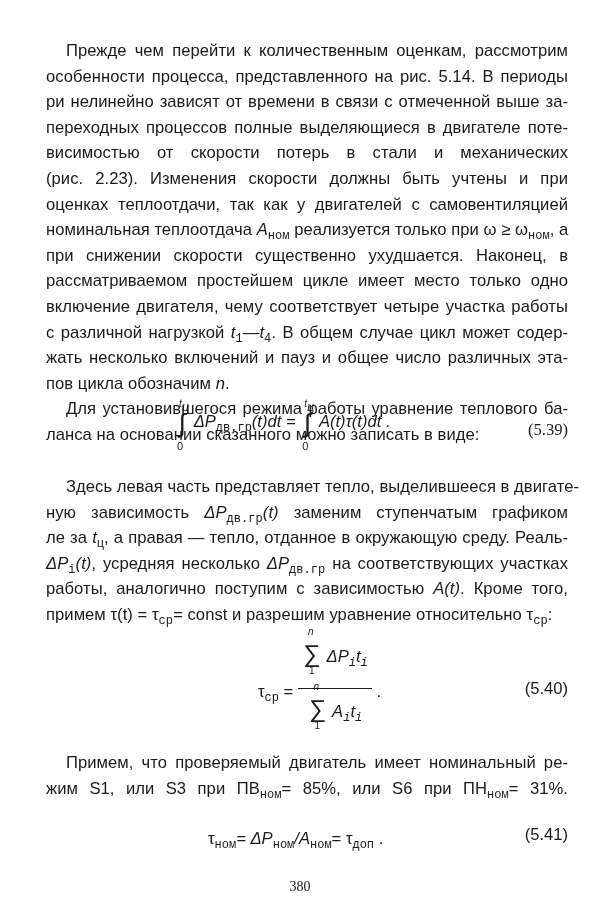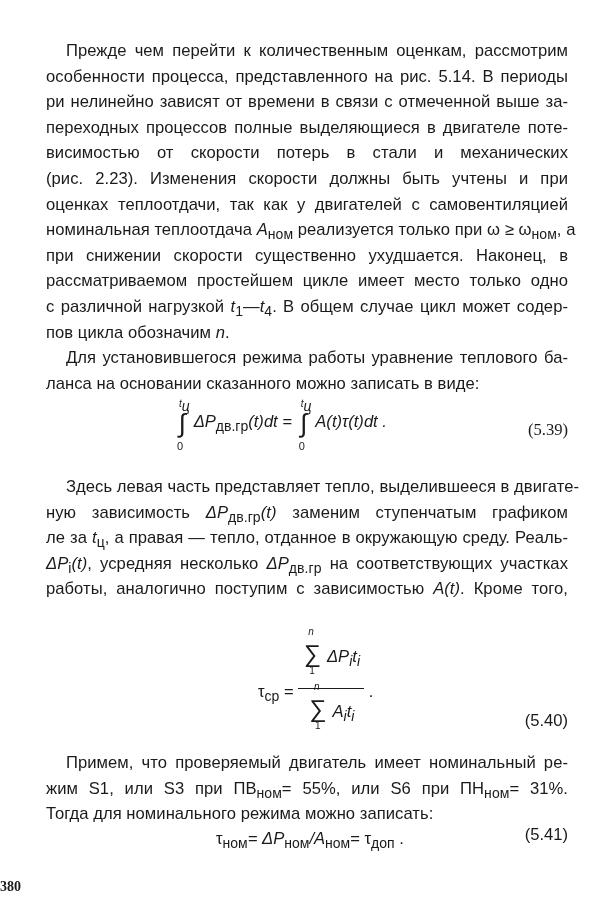--- a/index.html
+++ b/index.html
@@ -7,57 +7,59 @@
   .page {
     position: absolute; left: 46px; top: 38px; width: 522px;
     font-family: "Liberation Sans", sans-serif;
     font-size: 16.6px; line-height: 25.6px; color: #1a1a1a;
     text-align: justify; letter-spacing: 0.05px;
   }
   .line { display: block; height: 25.6px; white-space: nowrap; text-align-last: justify; text-align: justify; }
   .line.last { text-align-last: left; }
   .indent { padding-left: 20px; }
   i, .it { font-style: italic; }
-  sub { font-size: 14px; vertical-align: -4px; line-height: 0; }
+  sub { font-size: 12px; vertical-align: -4px; line-height: 0; font-family: Liberation Mono, monospace; }
   .eq { position: absolute; font-family: "Liberation Sans", sans-serif; font-size: 16.6px; color: #1a1a1a; }
   .eqnum { position: absolute; right: 32px; font-family: "Liberation Sans", sans-serif; font-size: 16.6px; color: #1a1a1a; }
   .int { display: inline-block; position: relative; width: 14px; font-size: 26px; line-height: 20px; vertical-align: middle; text-align: center; }
   .int .up { position: absolute; top: -14px; left: 4px; font-size: 10px; font-style: italic; line-height: 10px; }
   .int .lo { position: absolute; top: 28px; left: 2px; font-size: 11px; line-height: 10px; }
   .frac { display: inline-block; vertical-align: middle; text-align: center; position: relative; }
   .frac .num, .frac .den { display: block; padding: 0 4px; position: relative; height: 48px; }
   .frac .num { border-bottom: 1px solid #1a1a1a; }
   .sum { display: inline-block; position: relative; font-size: 24px; width: 20px; text-align: center; }
   .sum .n { position: absolute; top: -13px; left: 6px; font-size: 10px; font-style: italic; line-height: 10px; }
   .sum .one { position: absolute; top: 26px; left: 7px; font-size: 10px; line-height: 10px; }
-  .pagenum { position: absolute; left: 0; width: 600px; top: 879px; text-align: left; font-family: "Liberation Serif", serif; font-size: 14px; color: #1a1a1a; font-weight: bold; }
+  .pagenum { position: absolute; left: 0; width: 600px; top: 879px; text-align: center; font-family: "Liberation Serif", serif; font-size: 14px; color: #1a1a1a; }
 </style>
 </head>
 <body>
 
 <div class="page">
 
   <span class="line indent">Прежде чем перейти к количественным оценкам, рассмотрим</span>
   <span class="line">особенности процесса, представленного на рис. 5.14. В периоды</span>
   <span class="line">ри нелинейно зависят от времени в связи с отмеченной выше за-</span>
   <span class="line">переходных процессов полные выделяющиеся в двигателе поте-</span>
   <span class="line">висимостью от скорости потерь в стали и механических</span>
   <span class="line">(рис. 2.23). Изменения скорости должны быть учтены и при</span>
   <span class="line">оценках теплоотдачи, так как у двигателей с самовентиляцией</span>
   <span class="line">
     <span>номинальная теплоотдача</span>
     <i>A</i><sub>ном</sub>
     <span>реализуется только при ω ≥ ω</span><sub>ном</sub><span>, а</span>
   </span>
   <span class="line">при снижении скорости существенно ухудшается. Наконец, в</span>
   <span class="line">рассматриваемом простейшем цикле имеет место только одно</span>
+  <span class="line">включение двигателя, чему соответствует четыре участка работы</span>
   <span class="line">
     <span>с различной нагрузкой</span>
     <i>t</i><sub>1</sub><span>—</span><i>t</i><sub>4</sub><span>. В общем случае цикл может содер-</span>
   </span>
+  <span class="line">жать несколько включений и пауз и общее число различных эта-</span>
   <span class="line last">
     <span>пов цикла обозначим</span>
     <i>n</i>.
   </span>
 
   <span class="line indent">Для установившегося режима работы уравнение теплового ба-</span>
   <span class="line last">ланса на основании сказанного можно записать в виде:</span>
 </div>
 
 <div class="eq" style="left:175px; top:412px;">
@@ -81,48 +83,52 @@
   </span>
   <span class="line">
     <i>ΔP</i><sub>i</sub><i>(t)</i><span>, усредняя несколько</span>
     <i>ΔP</i><sub>дв.гр</sub>
     <span>на соответствующих участках</span>
   </span>
   <span class="line">
     <span>работы, аналогично поступим с зависимостью</span>
     <i>A(t)</i><span>. Кроме того,</span>
   </span>
+  <span class="line last">
+    <span>примем</span>
+    <span>τ(t) = τ</span><sub>ср</sub><span>= const и разрешим уравнение относительно</span>
+    <span>τ</span><sub>ср</sub><span>:</span>
+  </span>
 </div>
 
 <div class="eq" style="left:258px; top:640px;">
   <span style="display:inline-block; vertical-align:middle;">
     <span>τ</span><sub>ср</sub>
     <span>=</span>
   </span>
   <span class="frac">
     <span class="num">
       <span class="sum">∑<span class="n">n</span><span class="one">1</span></span>
       <i>ΔP</i><sub><i>i</i></sub><i>t</i><sub><i>i</i></sub>
     </span>
     <span class="den" style="padding-top:6px;">
       <span class="sum">∑<span class="n">n</span><span class="one">1</span></span>
       <i>A</i><sub><i>i</i></sub><i>t</i><sub><i>i</i></sub>
     </span>
   </span>
   <span style="vertical-align:middle;">.</span>
 </div>
-<div class="eqnum" style="top:679px;margin-top:32px;">(5.40)</div>
+<div class="eqnum" style="top:679px;">(5.40)</div>
 
 <div class="page" style="top:750px;">
   <span class="line indent">Примем, что проверяемый двигатель имеет номинальный ре-</span>
   <span class="line">
-    <span>жим S1, или S3 при ПВ</span><sub>ном</sub><span>= 55%, или S6 при ПН</span><sub>ном</sub><span>= 31%.</span>
+    <span>жим S1, или S3 при ПВ</span><sub>ном</sub><span>= 85%, или S6 при ПН</span><sub>ном</sub><span>= 31%.</span>
   </span>
-  <span class="line last">Тогда для номинального режима можно записать:</span>
 </div>
 
-<div class="eq" style="left:216px; top:829px;">
+<div class="eq" style="left:208px; top:829px;">
   <span>τ</span><sub>ном</sub><i>= ΔP</i><sub>ном</sub><i>/A</i><sub>ном</sub><span>= τ</span><sub>доп</sub>
   <span>.</span>
 </div>
 <div class="eqnum" style="top:825px;">(5.41)</div>
 
 <div class="pagenum">380</div>
 
 </body></html>

